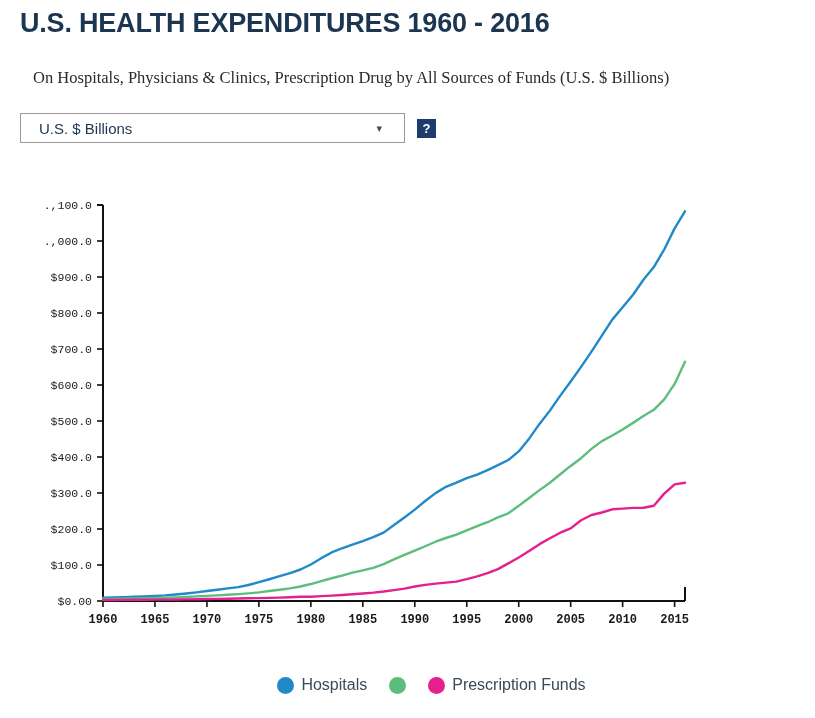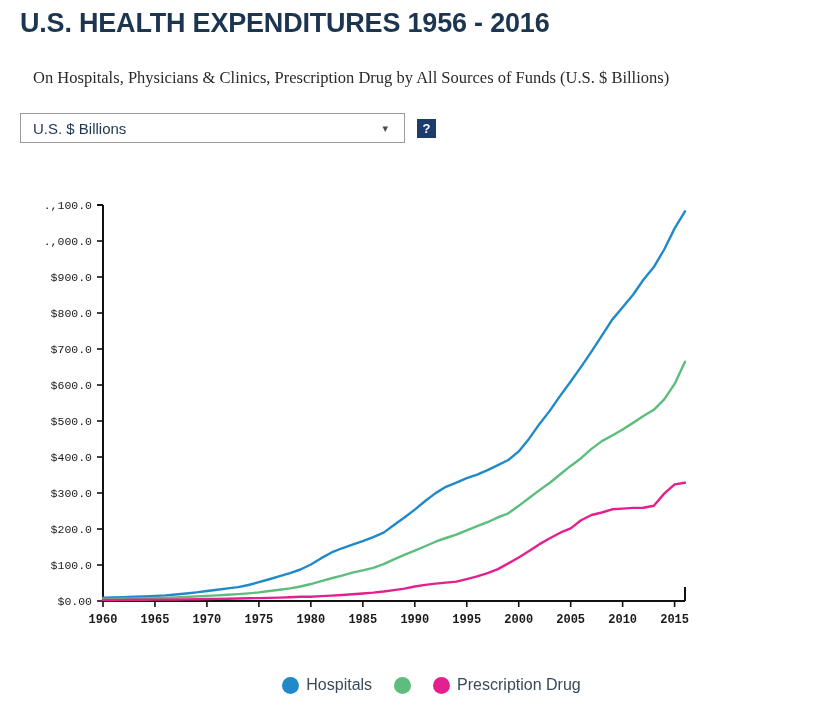--- a/index.html
+++ b/index.html
@@ -44,21 +44,21 @@
   }
   #unit-select {
     width: 385px;
     height: 30px;
     box-sizing: border-box;
     border: 1px solid #9a9a9a;
     background: #ffffff;
     font-family: "Liberation Sans", sans-serif;
     font-size: 15px;
     color: #1c3551;
-    padding: 0 12px;
+    padding: 0 18px;
     display: flex;
     align-items: center;
     justify-content: space-between;
     cursor: pointer;
   }
   #unit-select .sel-value { line-height: 1; }
   #unit-select .chev {
     font-size: 11px;
     color: #4a4a4a;
     padding-right: 4px;
@@ -120,21 +120,21 @@
   }
   .legend-label {
     font-size: 16px;
     color: #3a4a58;
     white-space: nowrap;
   }
 </style>
 </head>
 <body>
 
-<div id="page-title">U.S. HEALTH EXPENDITURES 1956 - 2016</div>
+<div id="page-title">U.S. HEALTH EXPENDITURES 1960 - 2016</div>
 <div id="subtitle">On Hospitals, Physicians &amp; Clinics, Prescription Drug by All Sources of Funds (U.S. $ Billions)</div>
 
 <div id="controls">
   <div id="unit-select">
     <span class="sel-value">U.S. $ Billions</span>
     <span class="chev">▾</span>
   </div>
   <div id="help-button">?</div>
 </div>
 
@@ -209,15 +209,15 @@
 <div id="legend">
   <div class="legend-item">
     <span class="legend-swatch" style="background: rgb(32, 137, 200);"></span>
     <span class="legend-label">Hospitals</span>
   </div>
   <div class="legend-item">
     <span class="legend-swatch" style="background: rgb(92, 189, 124);"></span>
   </div>
   <div class="legend-item">
     <span class="legend-swatch" style="background: rgb(228, 32, 143);"></span>
-    <span class="legend-label">Prescription Drug</span>
+    <span class="legend-label">Prescription Funds</span>
   </div>
 </div>
 
 </body></html>

